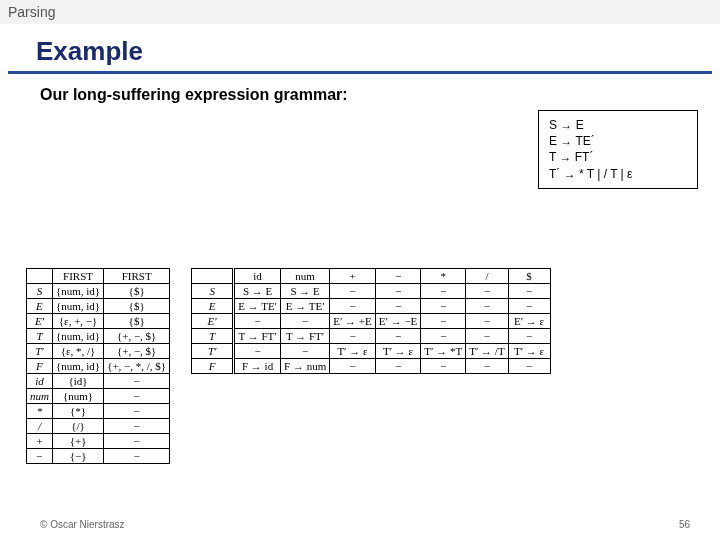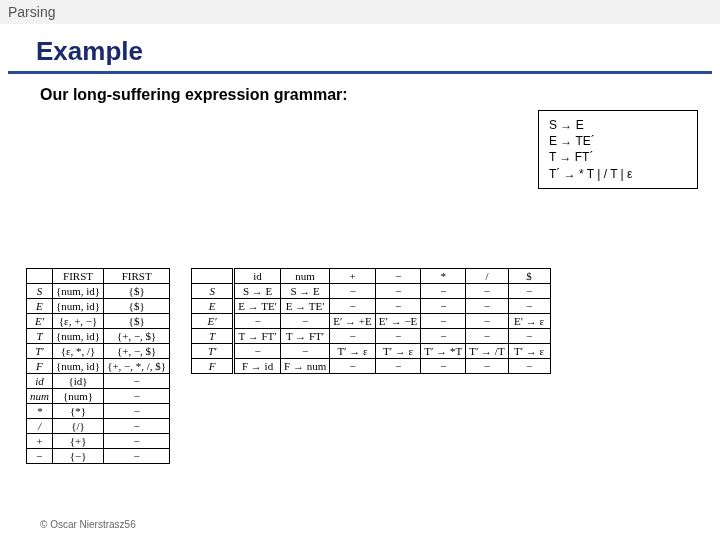--- a/index.html
+++ b/index.html
@@ -73,21 +73,21 @@
   .parse-table td:first-child { font-style: italic; min-width: 16px; }
   .parse-table th { font-style: normal; }
   .footer {
     position: absolute;
     bottom: 10px;
     left: 40px;
     right: 30px;
     font-size: 10px;
     color: #666;
     display: flex;
-    justify-content: flex-start;
+    justify-content: space-between;
   }
   .sep-col { border-left: 3px double #000 !important; }
 </style>
 </head>
 <body>
 
 <div class="header-strip">Parsing</div>
 <div class="title">Example</div>
 <div class="rule"></div>
 <div class="subtitle">Our long-suffering expression grammar:</div>

